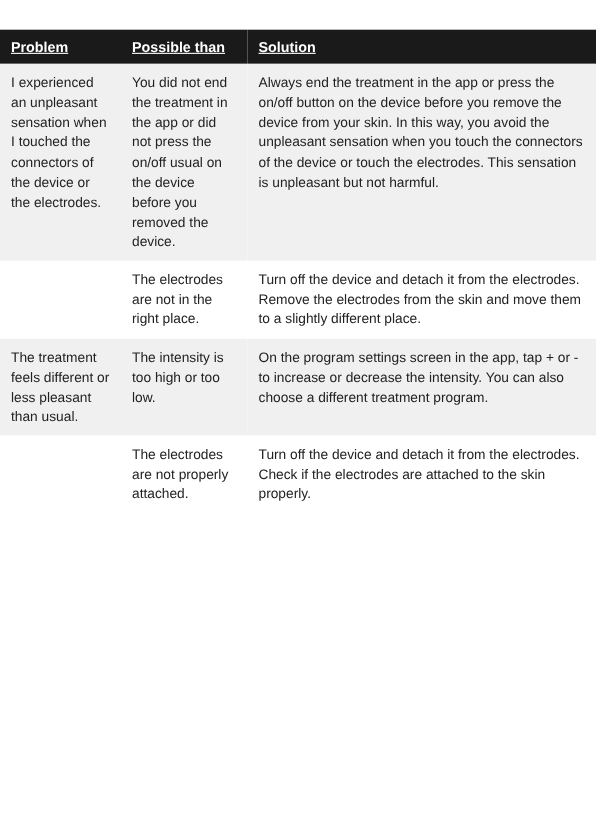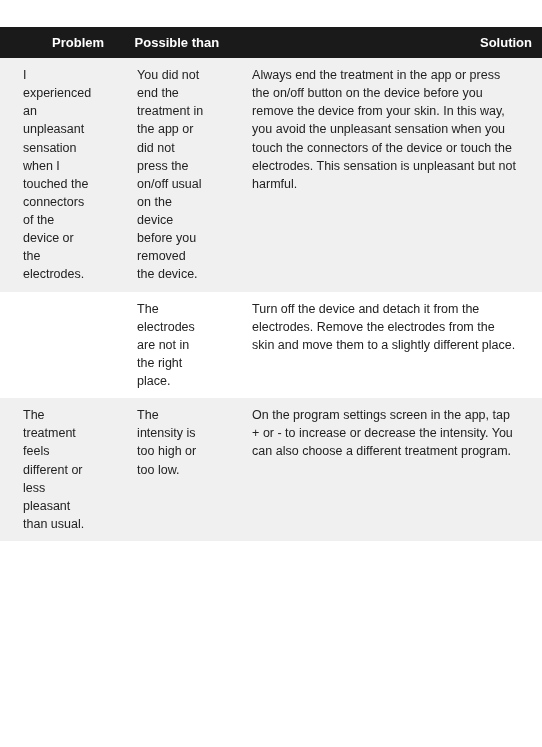--- a/index.html
+++ b/index.html
@@ -24,26 +24,27 @@
       margin-left: 6px;
     }
     table {
       width: 100%;
       border-collapse: collapse;
     }
     thead tr th {
       background: #1a1a1a;
       color: #fff;
       font-weight: bold;
-      text-align: right;
+      text-align: left;
       padding: 8px 10px;
       font-size: 13px;
+      text-decoration: underline;
     }
     tbody tr td {
-      padding: 8px 23px;
+      padding: 8px 10px;
       vertical-align: top;
       font-size: 12.5px;
       line-height: 1.45;
     }
     tbody tr:nth-child(odd) {
       background: #f0f0f0;
     }
     tbody tr:nth-child(even) {
       background: #ffffff;
     }
@@ -76,14 +77,19 @@
       <tr>
         <td></td>
         <td>The electrodes are not in the right place.</td>
         <td>Turn off the device and detach it from the electrodes. Remove the electrodes from the skin and move them to a slightly different place.</td>
       </tr>
       <tr>
         <td>The treatment feels different or less pleasant than usual.</td>
         <td>The intensity is too high or too low.</td>
         <td>On the program settings screen in the app, tap + or - to increase or decrease the intensity. You can also choose a different treatment program.</td>
       </tr>
+      <tr>
+        <td></td>
+        <td>The electrodes are not properly attached.</td>
+        <td>Turn off the device and detach it from the electrodes. Check if the electrodes are attached to the skin properly.</td>
+      </tr>
     </tbody>
 </table>
 
 </body></html>

